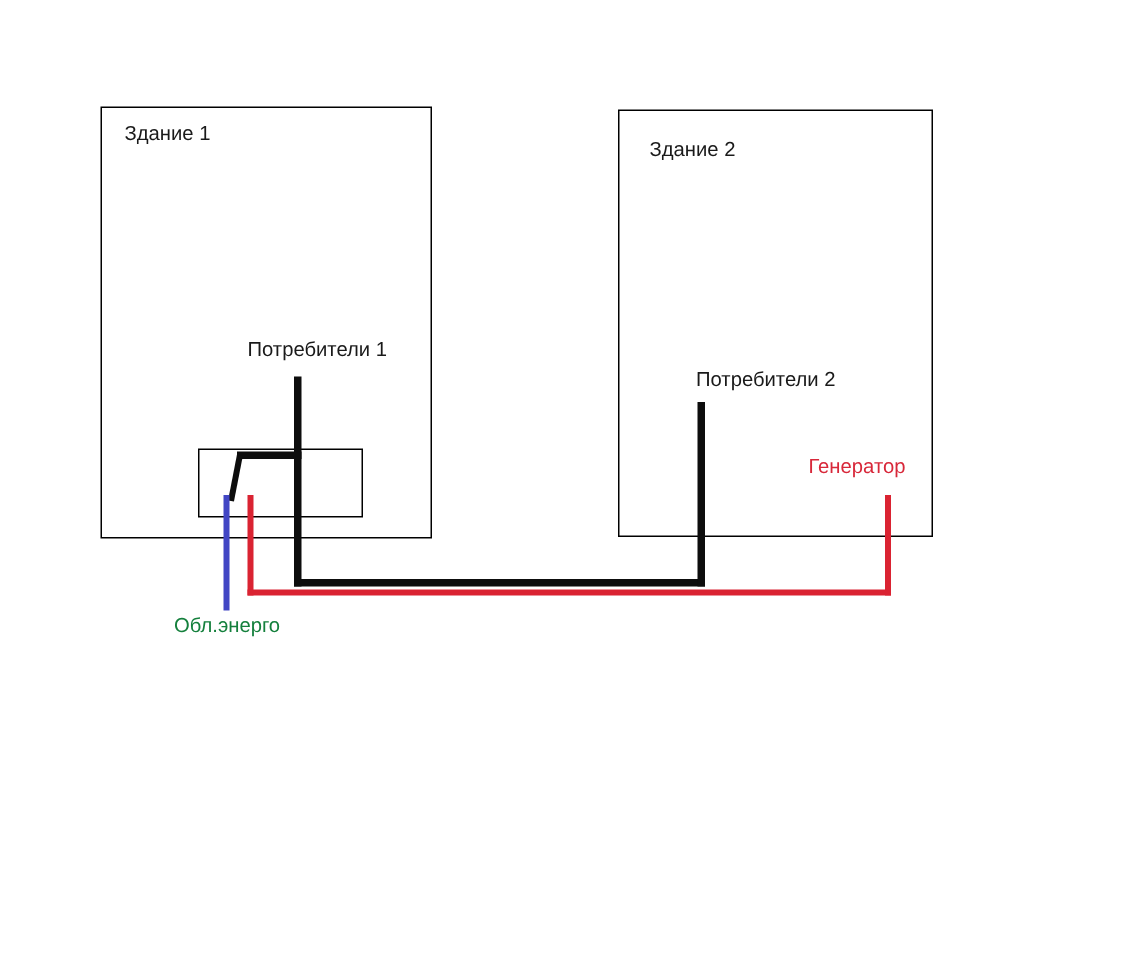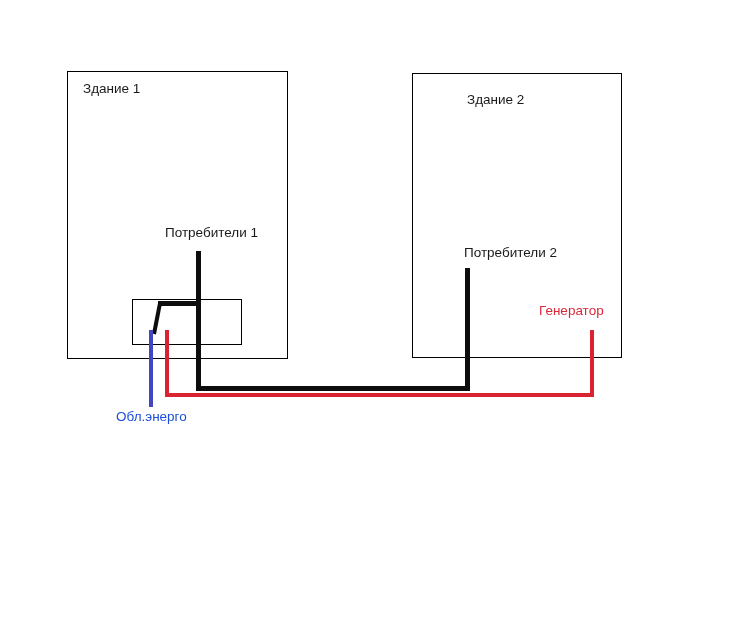--- a/index.html
+++ b/index.html
@@ -24,21 +24,21 @@
   .building2{left:412px;top:73px;width:210px;height:285px;}
   .switchbox{left:132px;top:299px;width:110px;height:46px;}
   .lbl{
     position:absolute;
     font-size:13.5px;
     line-height:15px;
     color:#1a1a1a;
     white-space:nowrap;
   }
   .lbl-building1{left:83px;top:81px;}
-  .lbl-building2{left:467px;top:92px;}
+  .lbl-building2{left:433px;top:92px;}
   .lbl-consumers1{left:165px;top:225px;}
   .lbl-consumers2{left:464px;top:245px;}
   .lbl-generator{left:539px;top:303px;}
   .lbl-grid{left:116px;top:409px;}
   .wire{position:absolute;}
   
   .w-c1-drop{left:196px;top:251px;width:5px;height:140px;}
   .w-bus{left:196px;top:386px;width:274px;height:5px;}
   .w-c2-drop{left:465px;top:268px;width:5px;height:123px;}
   .w-sw-seg{left:158px;top:301px;width:43px;height:5px;}
@@ -73,15 +73,15 @@
 
   <div class="wire w-gen-left" style="background-color: rgb(218, 35, 50);"></div>
   <div class="wire w-gen-h" style="background-color: rgb(218, 35, 50);"></div>
   <div class="wire w-gen-right" style="background-color: rgb(218, 35, 50);"></div>
 
   <div class="lbl lbl-building1">Здание 1</div>
   <div class="lbl lbl-building2">Здание 2</div>
   <div class="lbl lbl-consumers1">Потребители 1</div>
   <div class="lbl lbl-consumers2">Потребители 2</div>
   <div class="lbl lbl-generator" style="color: rgb(216, 40, 58);">Генератор</div>
-  <div class="lbl lbl-grid" style="color: #1d4ed8;">Обл.энерго</div>
+  <div class="lbl lbl-grid" style="color: #15803d;">Обл.энерго</div>
 
 </div>
 
 </body></html>

